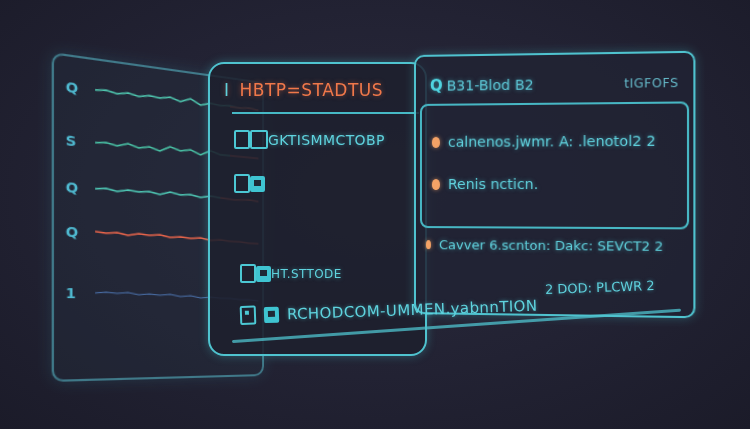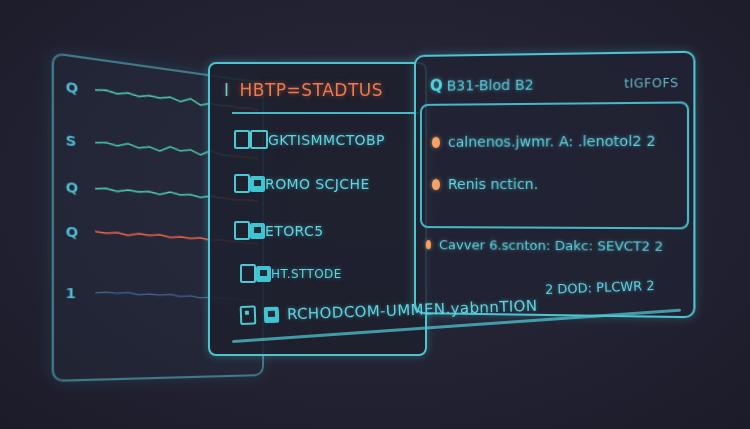--- a/index.html
+++ b/index.html
@@ -18,21 +18,21 @@
     transform: perspective(700px) rotateY(22deg) skewY(3deg);
     transform-origin:right center;
     box-shadow: 0 0 14px rgba(60,180,200,0.15);
   }
   .wave-row { position:absolute; left:10px; right:0; height:14px; display:flex; align-items:center; }
   .wave-label { font-size:13px; font-weight:bold; color:#4fb9d0; width:16px; }
   .wave { flex:1; height:12px; margin-left:6px; }
   
   .panel-main {
     position:absolute; left:208px; top:62px; width:215px; height:290px;
-    border:2px solid #4fc3cf; border-radius:8px;
+    border:2px solid #4fc3cf; border-radius:16px;
     background: rgba(30,32,46,0.88);
     box-shadow: 0 0 10px rgba(70,200,210,0.35);
   }
   .main-title {
     position:absolute; left:14px; top:16px; font-size:17px; color:#f0784a;
     letter-spacing:0.5px; text-shadow:0 0 5px rgba(240,110,70,0.5);
   }
   .main-title .bar { color:#5fd0da; margin-right:10px; }
   .title-divider { position:absolute; left:22px; right:6px; top:48px; height:2px; background:#46b9c5; }
   .main-item { position:absolute; left:24px; display:flex; align-items:center; gap:0; }
@@ -114,26 +114,20 @@
   <div class="title-divider"></div>
 
   <div class="main-item glow" style="top:66px">
     <span class="ico-outline"></span>
     <span class="ico-outline" style="width:14px"></span>
     <span class="item-text">GKTISMMCTOBP</span>
   </div>
   <div class="main-item glow" style="top:110px">
     <span class="ico-outline"></span>
     <span class="ico-filled"></span>
-    <span class="item-text">ROMO SCJCHE</span>
-  </div>
-  <div class="main-item glow" style="top:157px">
-    <span class="ico-outline"></span>
-    <span class="ico-filled"></span>
-    <span class="item-text">ETORC5</span>
   </div>
   <div class="main-item glow" style="top:200px">
     <span class="ico-outline" style="margin-left:6px"></span>
     <span class="ico-filled"></span>
     <span class="item-text" style="font-size:12px">HT.STTODE</span>
   </div>
 </div>
 
 <div class="panel-right">
   <div class="rp-header">

